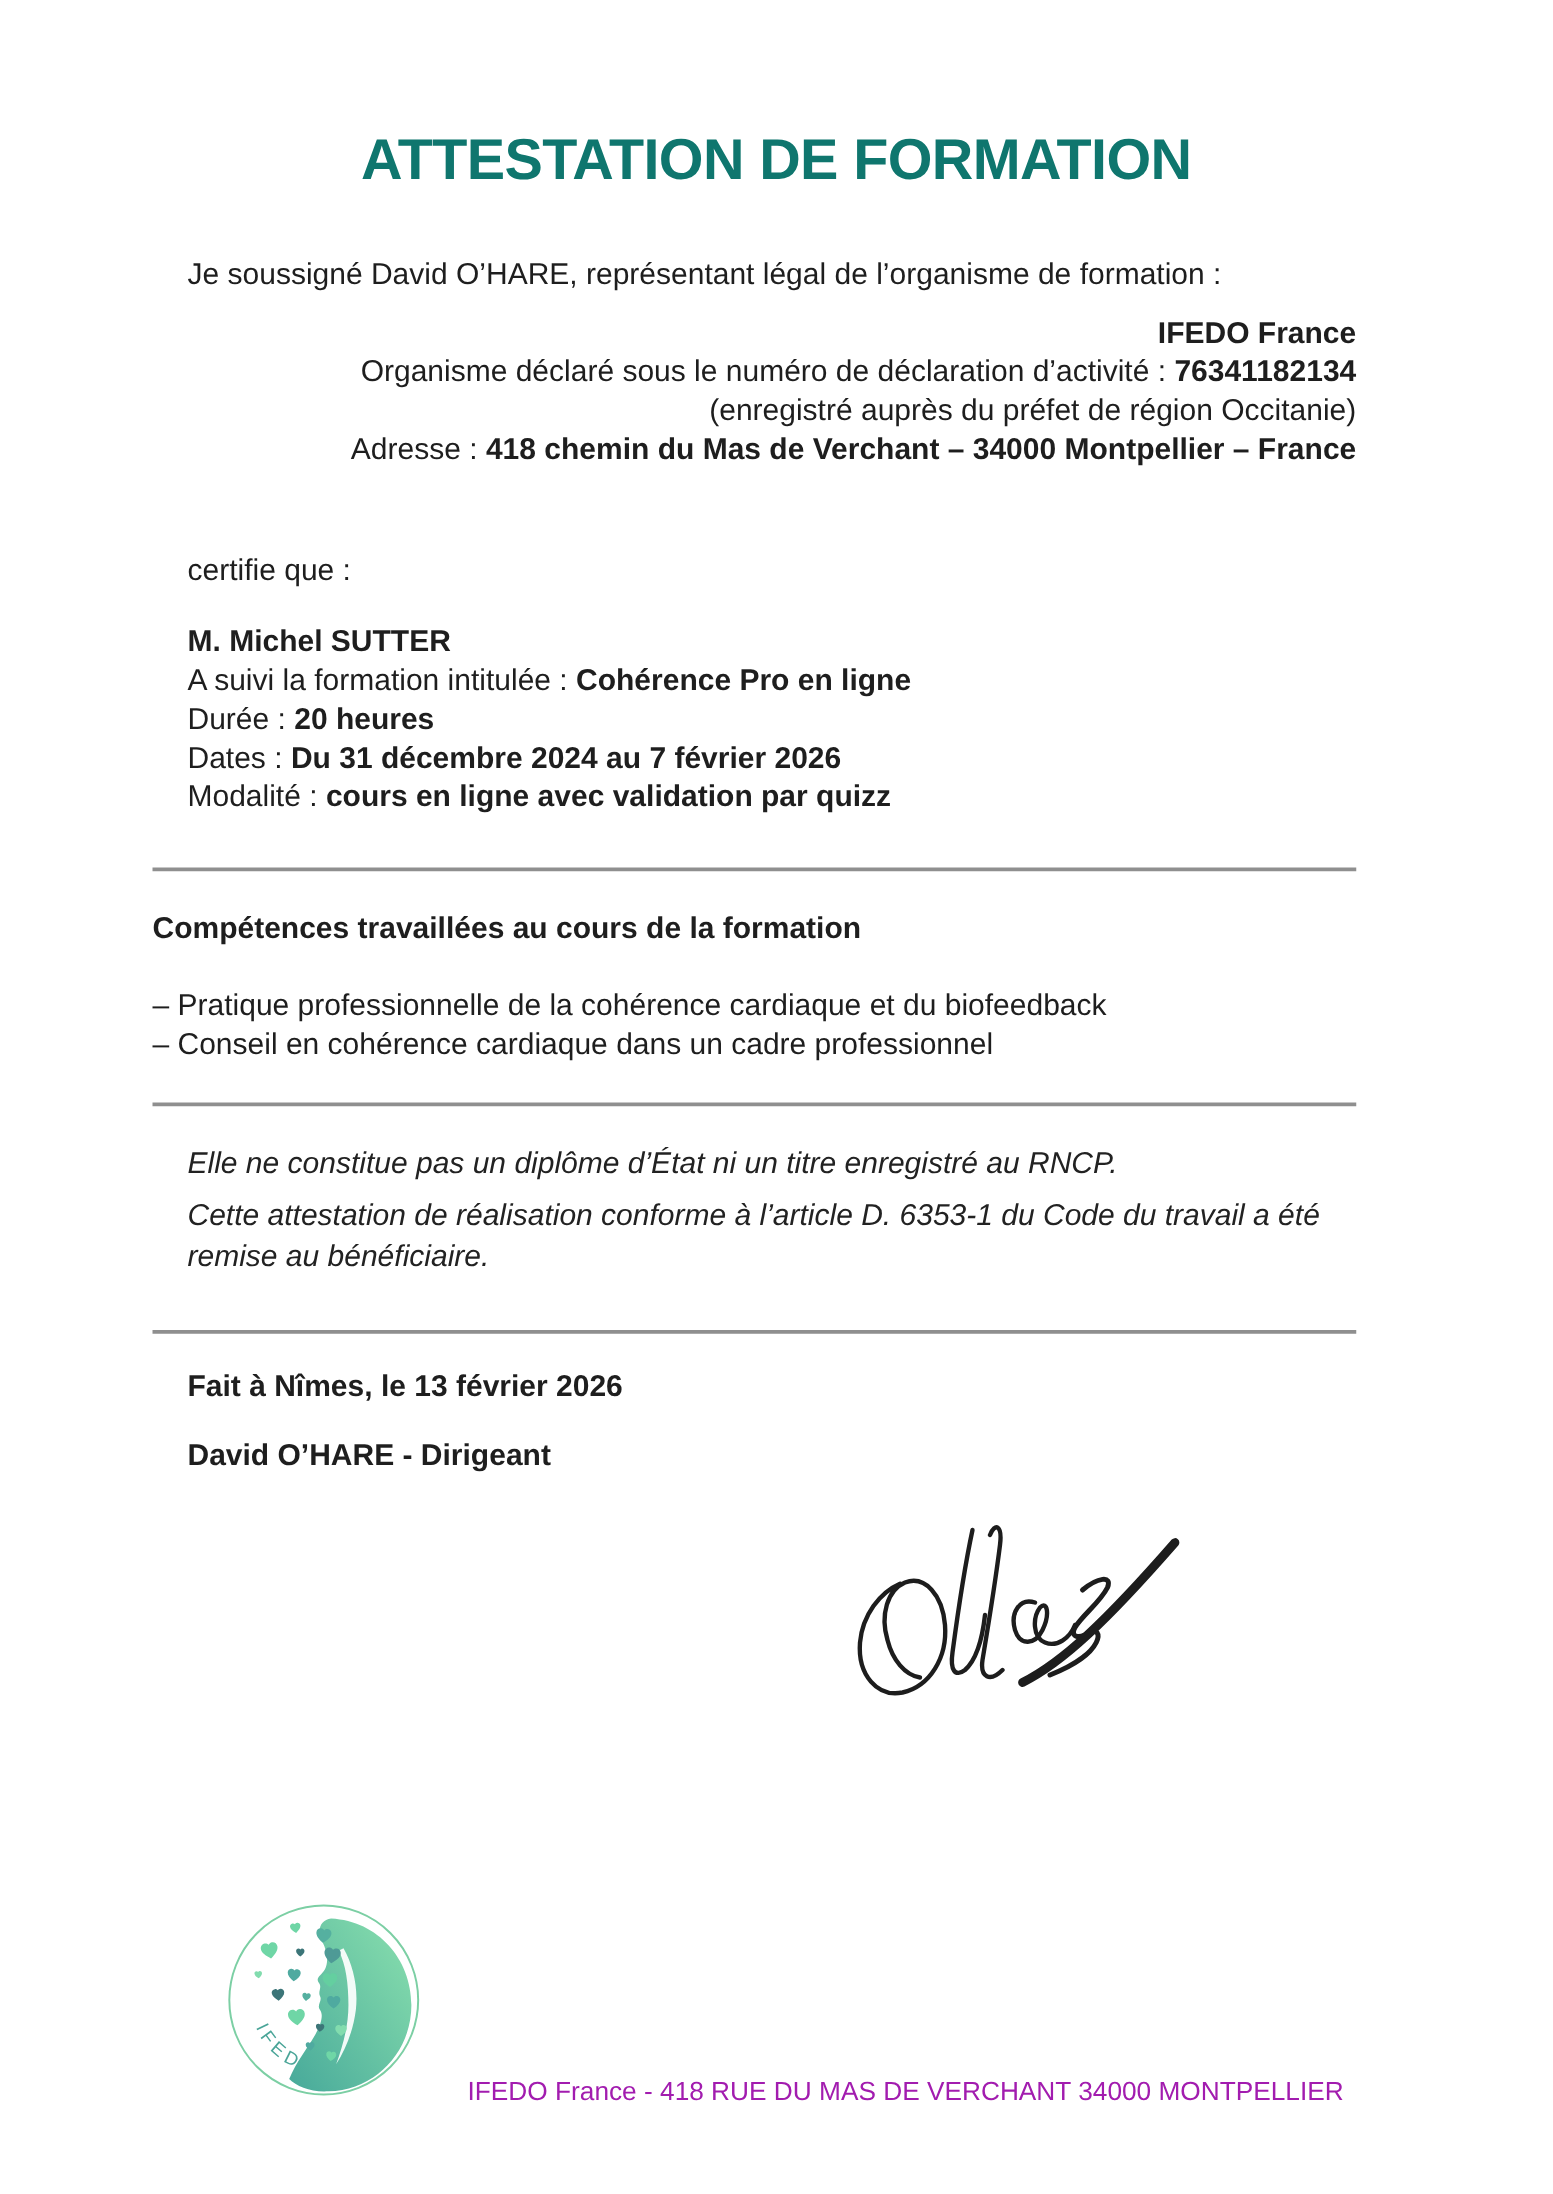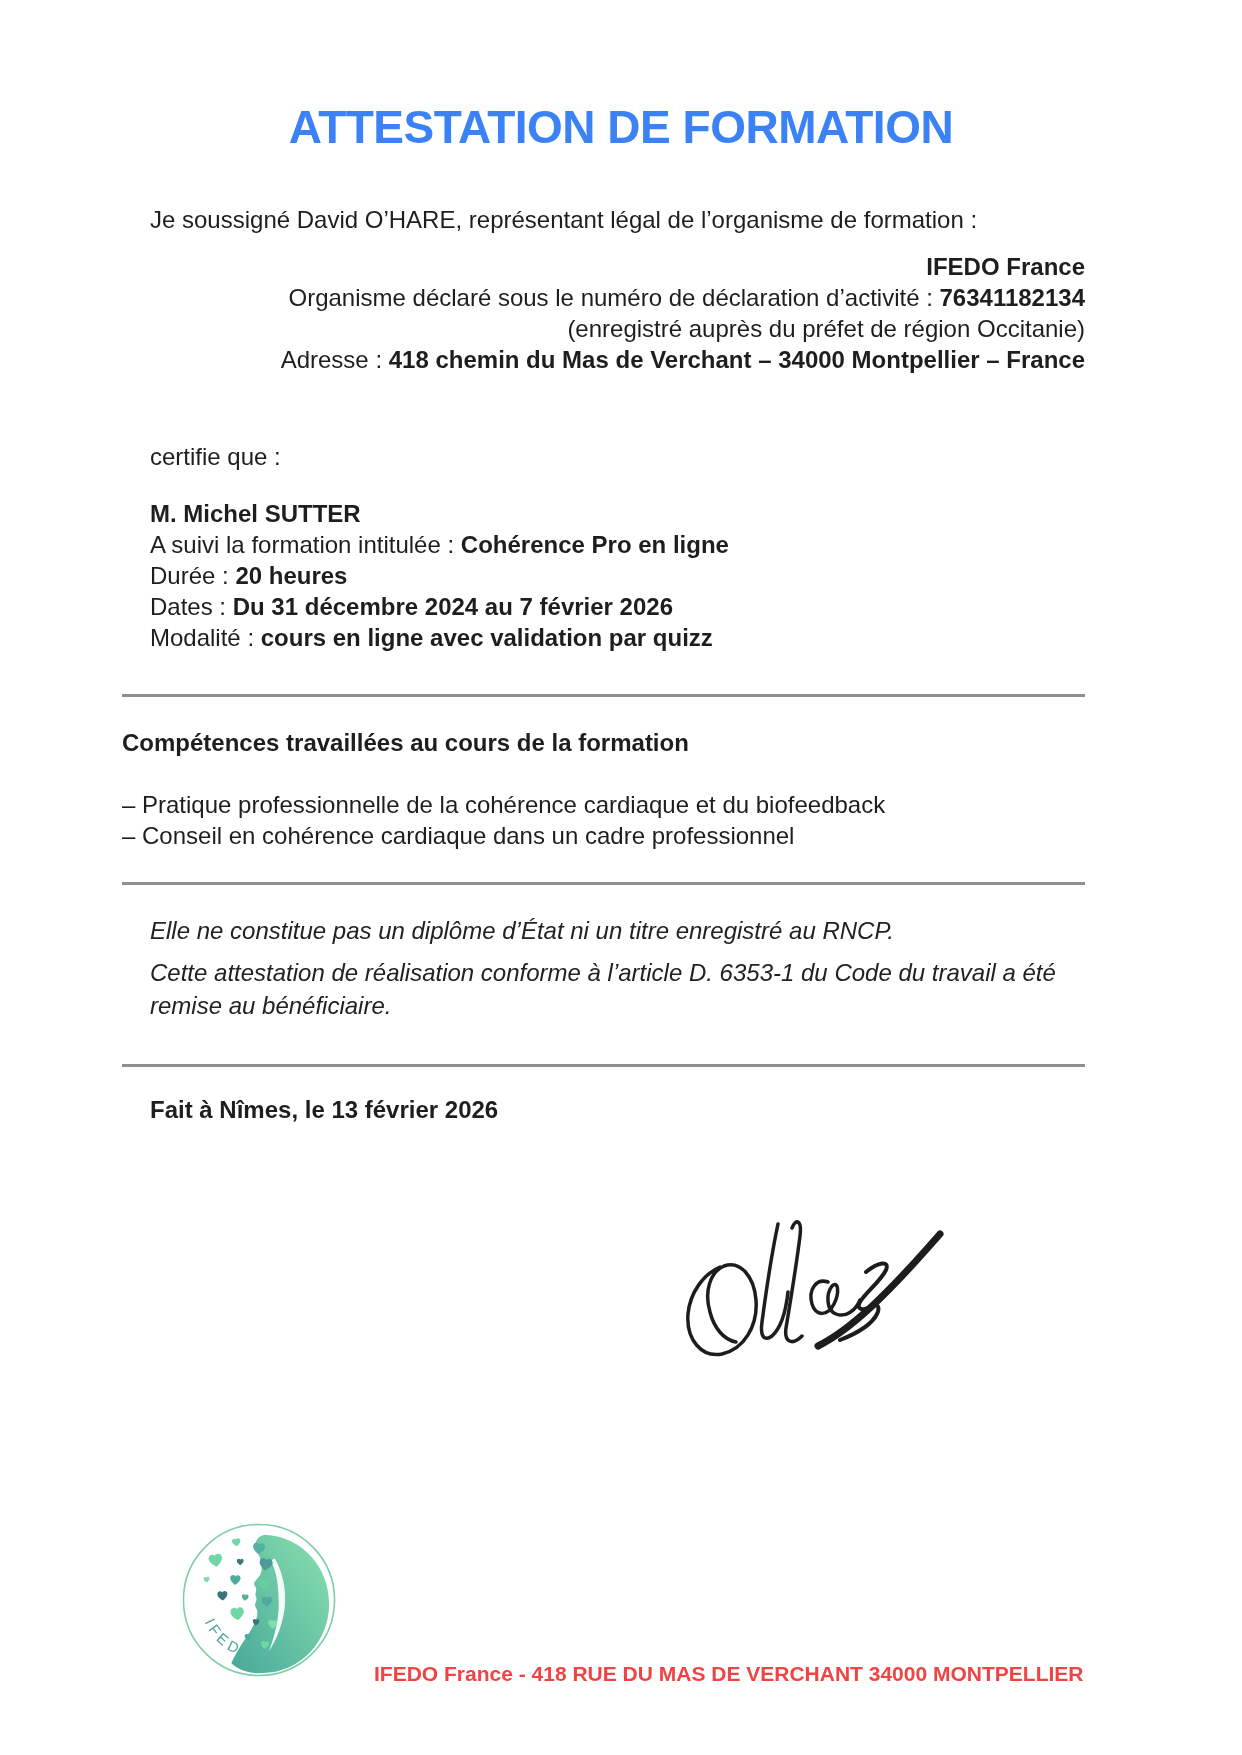--- a/index.html
+++ b/index.html
@@ -15,21 +15,21 @@
   .title{
     position:absolute;
     top:100px;
     left:0;
     width:100%;
     margin:0;
     text-align:center;
     font-size:46px;
     font-weight:bold;
     letter-spacing:-0.5px;
-    color:#3b82f6;
+    color:#0f766e;
   }
   .content{
     position:absolute;
     top:0;
     left:122px;
     width:963px;
   }
   .para{
     margin:0 0 0 28px;
     font-size:24px;
@@ -81,23 +81,23 @@
     left:180px;
     top:1521px;
     width:158px;
     height:158px;
   }
   .footer-line{
     position:absolute;
     left:374px;
     top:1660px;
     font-size:21px;
-    font-weight:bold;
+    font-weight:normal;
     line-height:27px;
-    color:#ef4444;
+    color:#a21caf;
   }
   .logo-arc-text{
     font-family:"Liberation Sans", sans-serif;
     font-size:15px;
     letter-spacing:4px;
     fill:#4aa598;
   }
 </style>
 </head>
 <body>
@@ -143,20 +143,21 @@
     </div>
 
     <div class="para legal legal-b">
       <div>Cette attestation de réalisation conforme à l’article D. 6353-1 du Code du travail a été remise au bénéficiaire.</div>
     </div>
 
     <hr class="divider d3">
 
     <p class="para fait">Fait à Nîmes, le 13 février 2026</p>
 
+    <p class="para signatory">David O’HARE - Dirigeant</p>
 
   </div>
 
   <svg class="signature" viewBox="0 0 290 160" aria-hidden="true">
     <g fill="none" stroke="#1d1d1d" stroke-linecap="round" stroke-linejoin="round">
       <path stroke-width="3.5" d="M60 55 C44 62 30 80 28 102 C26 128 42 146 62 142 C84 137 98 114 96 88 C94 64 80 48 64 54 C50 60 44 80 50 100 C54 116 64 128 76 130"></path>
       <path stroke-width="3.5" d="M118 12 C112 40 106 80 102 110 C100 124 104 130 112 124 C122 115 126 98 128 80"></path>
       <path stroke-width="3.5" d="M132 16 C136 6 142 8 140 24 C136 56 130 92 126 116 C124 130 132 134 142 124"></path>
       <path stroke-width="3.5" d="M168 70 C156 66 148 78 152 92 C156 105 168 104 174 92 C180 80 178 68 172 74 C166 82 166 98 176 102 C186 106 196 98 200 88"></path>
       <path stroke-width="4" d="M206 60 C218 50 230 48 226 58 C220 70 206 80 200 90 C196 97 202 100 212 94 C222 88 226 110 180 128"></path>

